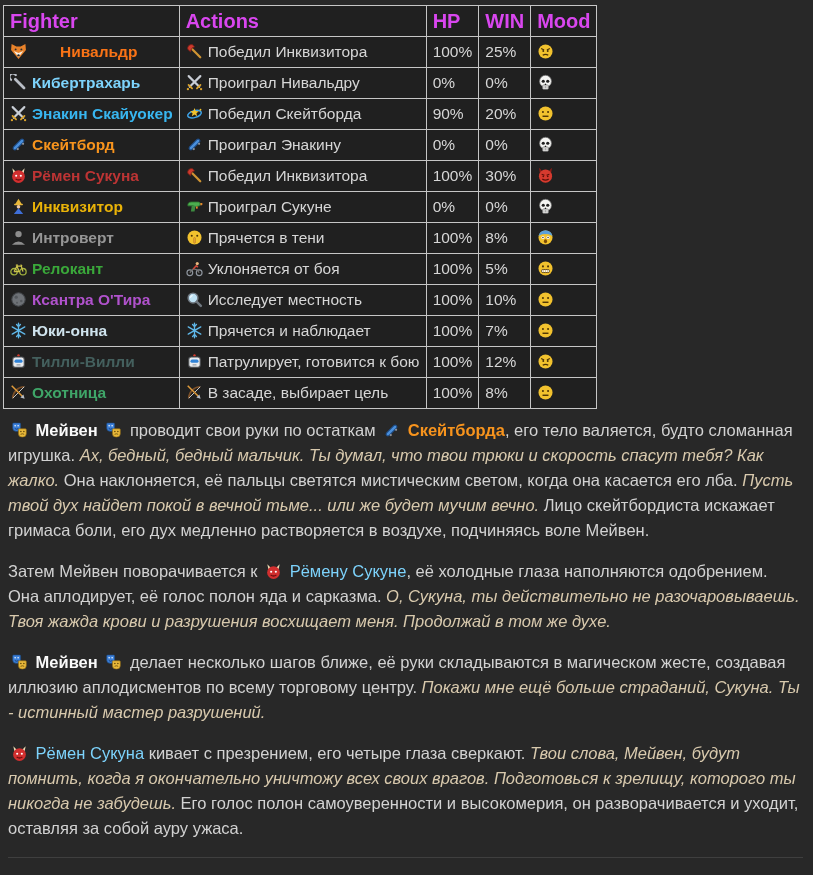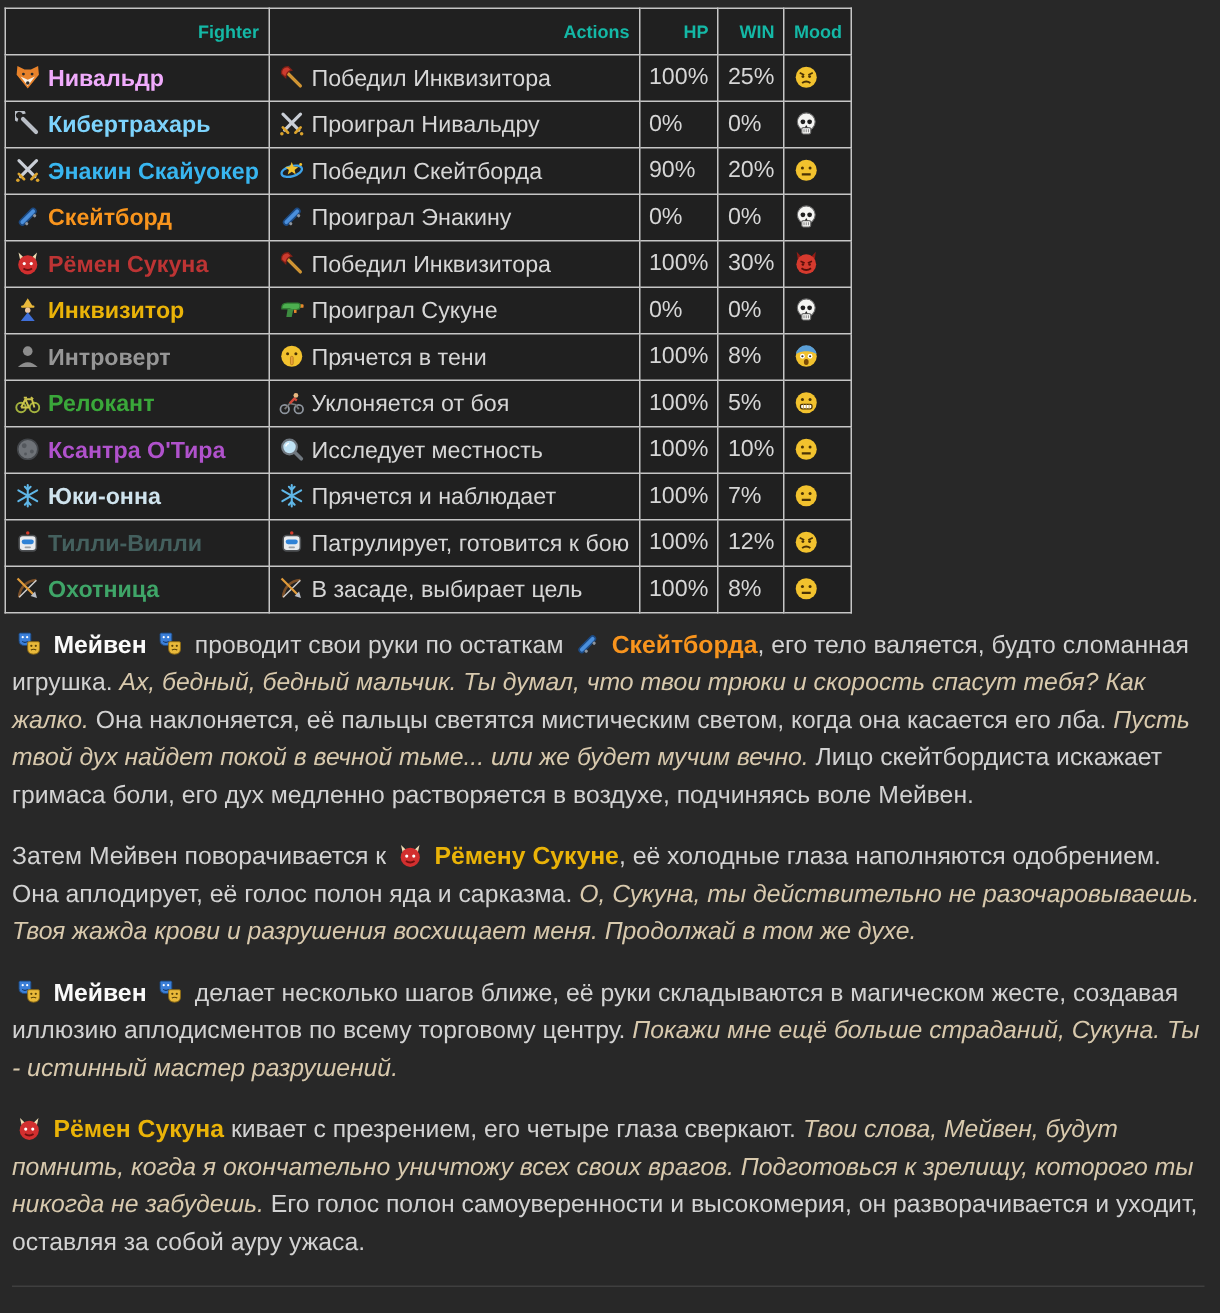--- a/index.html
+++ b/index.html
@@ -13,42 +13,42 @@
   table { border-collapse: collapse; background: #202020; }
   th, td {
     border: 1px solid #c6c6c6;
     padding: 0 6px;
     height: 31px;
     font-size: 15.5px;
     color: #d6d6d6;
     white-space: nowrap;
     vertical-align: middle;
   }
-  th { font-size: 12px; font-weight: 700; color: #14b8a6; text-align: right; }
+  th { font-size: 20px; font-weight: 700; color: #d946ef; text-align: left; }
   .c-fighter { width: 170px; }
   .c-actions { width: 247px; }
   .c-hp  { width: 34px; margin-left: 10px; }
   .c-win { width: 26px; }
   .c-mood{ width: 41px; }
   .fname { font-weight: 700; }
   .icon { display: inline-block; vertical-align: -3px; margin-right: 5px; line-height: 0; }
   .icon svg { display: inline-block; }
   .icon.inline { margin: 0 3px; }
   .narrative {
     padding: 9px 6px 0 5px;
     font-size: 16.5px;
     line-height: 25px;
     color: #d2d2d2;
   }
   .narrative p { margin: 0 0 16px 0; }
   .run-plain { color: #d2d2d2; }
   .run-em { font-style: italic; color: #d8c9ad; }
   .run-strong { font-weight: 700; color: #fafafa; }
   .run-orange { font-weight: 700; color: #f8941d; }
-  .run-red { font-weight: 700; color: #eab308; }
+  .run-red { font-weight: 400; color: #7dd3fc; }
   hr.divider { border: none; border-top: 1px solid #3f3f3f; margin: 4px 0 12px 0; }
 </style>
 </head>
 <body>
 
 <div class="wrap">
   <table>
     <thead>
       <tr>
         <th class="c-fighter">Fighter</th>
@@ -59,21 +59,21 @@
       </tr>
     </thead>
     <tbody>
         <tr>
           <td class="c-fighter"><span class="icon"><svg width="17" height="17" viewBox="0 0 16 16">
                 <path fill="#e8822a" d="M1.5 1 L6 3.2 L10 3.2 L14.5 1 L15 6.5 L8 15 L1 6.5 Z"></path>
                 <path fill="#f7efe2" d="M3.5 7.5 L8 13.5 L12.5 7.5 L8 9.5 Z"></path>
                 <circle cx="5.3" cy="6" r=".9" fill="#2a2a2a"></circle>
                 <circle cx="10.7" cy="6" r=".9" fill="#2a2a2a"></circle>
                 <circle cx="8" cy="11.6" r="1.1" fill="#2a2a2a"></circle>
-              </svg></span><span class="fname" style="color: #f0abfc;">Нивальдр</span></td>
+              </svg></span><span class="fname" style="color: #f97316; margin-left: 28px;">Нивальдр</span></td>
           <td class="c-actions"><span class="icon"><svg width="17" height="17" viewBox="0 0 16 16">
                 <path d="M5 5 L13.4 13.4" stroke="#cf9433" stroke-width="2.1" stroke-linecap="round"></path>
                 <path d="M1.6 5.8 Q1.2 1.6 5.8 1.4 L8 3.6 Q4.6 4.4 4.2 8.2 Z" fill="#cd3b2e" stroke="#7e1f16" stroke-width=".8"></path>
               </svg></span><span>Победил Инквизитора</span></td>
           <td class="c-hp">100%</td>
           <td class="c-win">25%</td>
           <td class="c-mood"><span class="icon"><svg width="17" height="17" viewBox="0 0 16 16">
                 <circle cx="8" cy="8" r="6.6" fill="#f2c22e"></circle>
                 <path d="M3.9 5.2 L6.7 6.6 M12.1 5.2 L9.3 6.6" stroke="#4a3205" stroke-width="1.1"></path>
                 <circle cx="5.9" cy="7.6" r=".9" fill="#4a3205"></circle>

